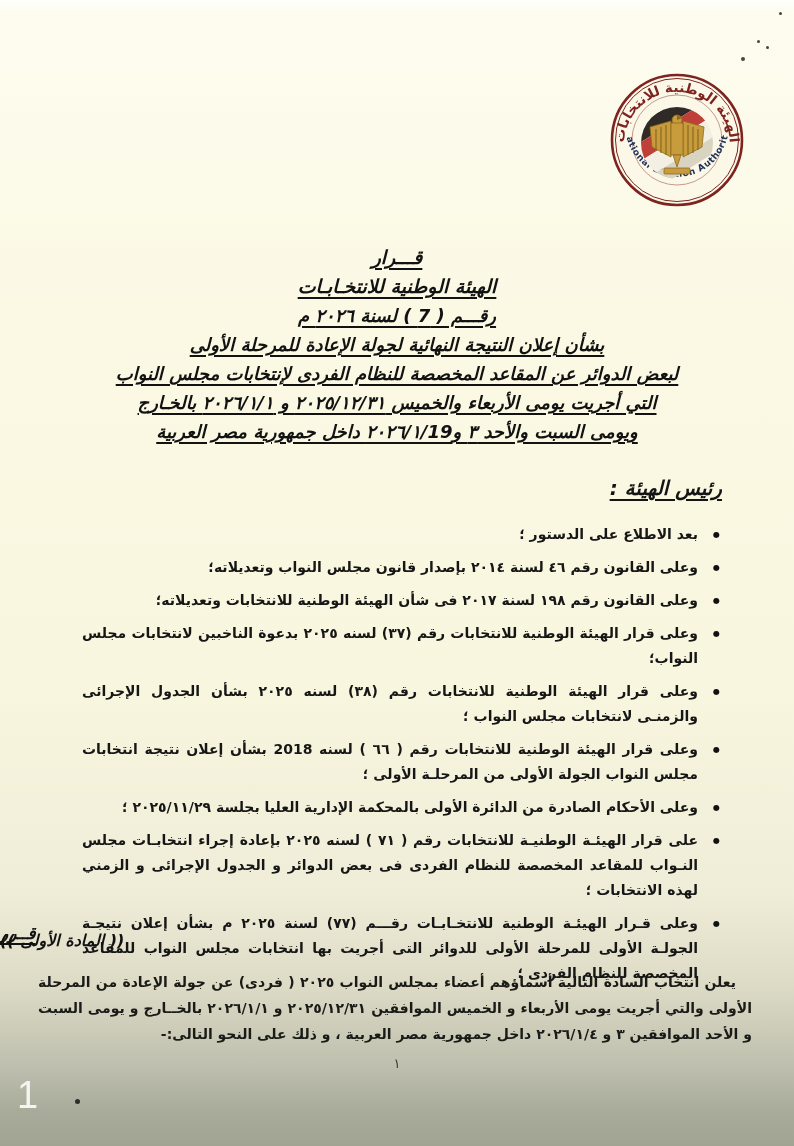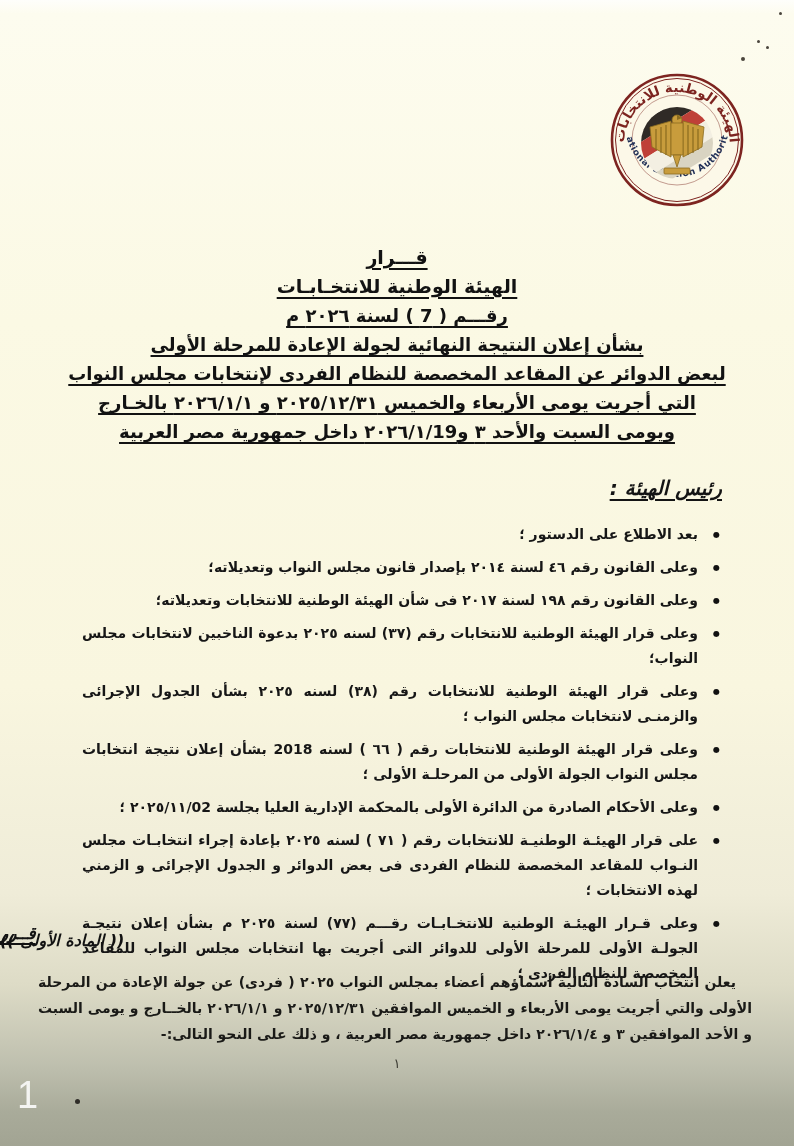--- a/index.html
+++ b/index.html
@@ -6,21 +6,21 @@
   body{width:794px;height:1146px;overflow:hidden;font-family:"DejaVu Sans",sans-serif;}
   .page{
     position:relative;width:794px;height:1146px;
     background:linear-gradient(180deg,#fefefb 0%,#fdfcef 1.2%,#fbf9e4 28%,#f9f6df 60%,#efecd8 78%,#dddbc6 86%,#bebfae 93%,#a9ab9a 97%,#a2a493 100%);
   }
   .rtl{direction:rtl;}
   
   .seal{position:absolute;top:73px;right:50px;width:134px;height:134px;}
   
   .title-block{position:absolute;top:243px;left:60px;right:60px;text-align:center;color:#121212;}
-  .title-line{font-weight:bold;font-size:18px;line-height:29px;
+  .title-line{font-weight:bold;font-style:italic;font-size:18px;line-height:29px;
     text-decoration:underline;text-decoration-thickness:1.5px;text-underline-offset:4px;}
   .title-line.big{font-size:19px;}
   
   .chairman{position:absolute;top:476px;right:72px;font-weight:bold;font-style:italic;font-size:20px;color:#141414;
     text-decoration:underline;text-underline-offset:4px;}
   
   .preamble{position:absolute;top:514px;right:70px;left:82px;margin:0;padding:0;list-style:none;color:#161616;}
   .preamble li{position:relative;padding-right:26px;font-size:14px;font-weight:bold;line-height:25px;
     text-align:justify;text-align-last:right;margin-top:8px;}
   .preamble li::before{content:"\25CF";position:absolute;right:4px;top:0;font-size:8px;line-height:25px;color:#111;}
@@ -100,21 +100,21 @@
 
   <div class="chairman rtl">رئيس الهيئة :</div>
 
   <ul class="preamble rtl">
     <li>بعد الاطلاع على الدستور ؛</li>
     <li>وعلى القانون رقم ٤٦ لسنة ٢٠١٤ بإصدار قانون مجلس النواب وتعديلاته؛</li>
     <li>وعلى القانون رقم ١٩٨ لسنة ٢٠١٧ فى شأن الهيئة الوطنية للانتخابات وتعديلاته؛</li>
     <li>وعلى قرار الهيئة الوطنية للانتخابات رقم (٣٧) لسنه ٢٠٢٥ بدعوة الناخبين لانتخابات مجلس النواب؛</li>
     <li>وعلى قرار الهيئة الوطنية  للانتخابات رقم (٣٨) لسنه ٢٠٢٥ بشأن الجدول الإجرائى والزمنـى لانتخابات مجلس النواب ؛</li>
     <li>وعلى قرار الهيئة الوطنية  للانتخابات رقم ( ٦٦ ) لسنه 2018 بشأن إعلان نتيجة انتخابات مجلس النواب الجولة الأولى من المرحلـة الأولى ؛</li>
-    <li>وعلى الأحكام الصادرة من الدائرة الأولى بالمحكمة الإدارية العليا بجلسة ٢٠٢٥/١١/02 ؛</li>
+    <li>وعلى الأحكام الصادرة من الدائرة الأولى بالمحكمة الإدارية العليا بجلسة ٢٠٢٥/١١/٢٩ ؛</li>
     <li>على قرار الهيئـة الوطنيـة للانتخابات رقم ( ٧١ ) لسنه ٢٠٢٥ بإعادة إجراء انتخابـات مجلس النـواب للمقاعد المخصصة للنظام الفردى  فى بعض الدوائر و الجدول الإجرائى و الزمني  لهذه الانتخابات ؛</li>
     <li>وعلى قـرار الهيئـة الوطنية للانتخـابـات رقـــم (٧٧) لسنة ٢٠٢٥ م بشأن إعلان نتيجـة الجولـة الأولى للمرحلة الأولى للدوائر التى أجريت بها انتخابات مجلس النواب للمقاعد المخصصة للنظام الفردى ؛</li>
   </ul>
 
   <div class="decree-word rtl">قــرر</div>
   <div class="article-heading rtl">(( المادة الأولى ))</div>
   <div class="article-body rtl">يعلن انتخاب السادة التالية أسماؤهم أعضاء بمجلس النواب ٢٠٢٥ ( فردى) عن جولة الإعادة من المرحلة الأولى والتي أجريت يومى الأربعاء و الخميس  الموافقين ٢٠٢٥/١٢/٣١ و ٢٠٢٦/١/١ بالخــارج و يومى السبت و الأحد الموافقين ٣ و ٢٠٢٦/١/٤ داخل جمهورية مصر العربية ، و ذلك على النحو التالى:-</div>
 
   <div class="page-num-ar">١</div>
   <div class="viewer-num">1</div>

